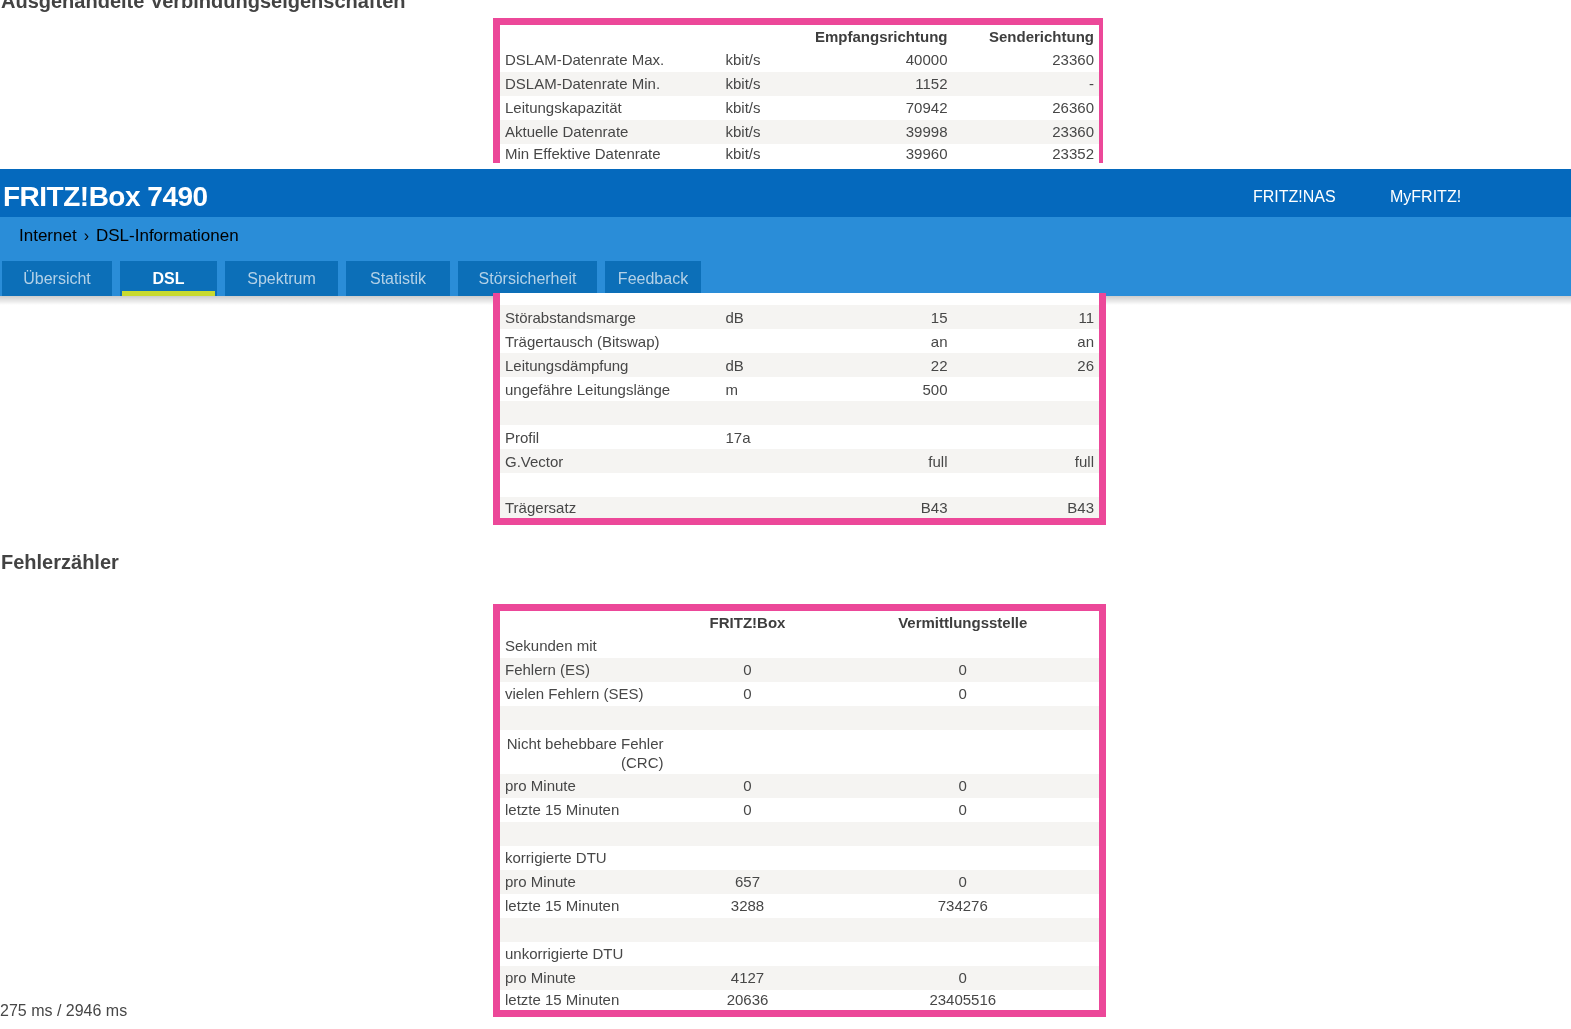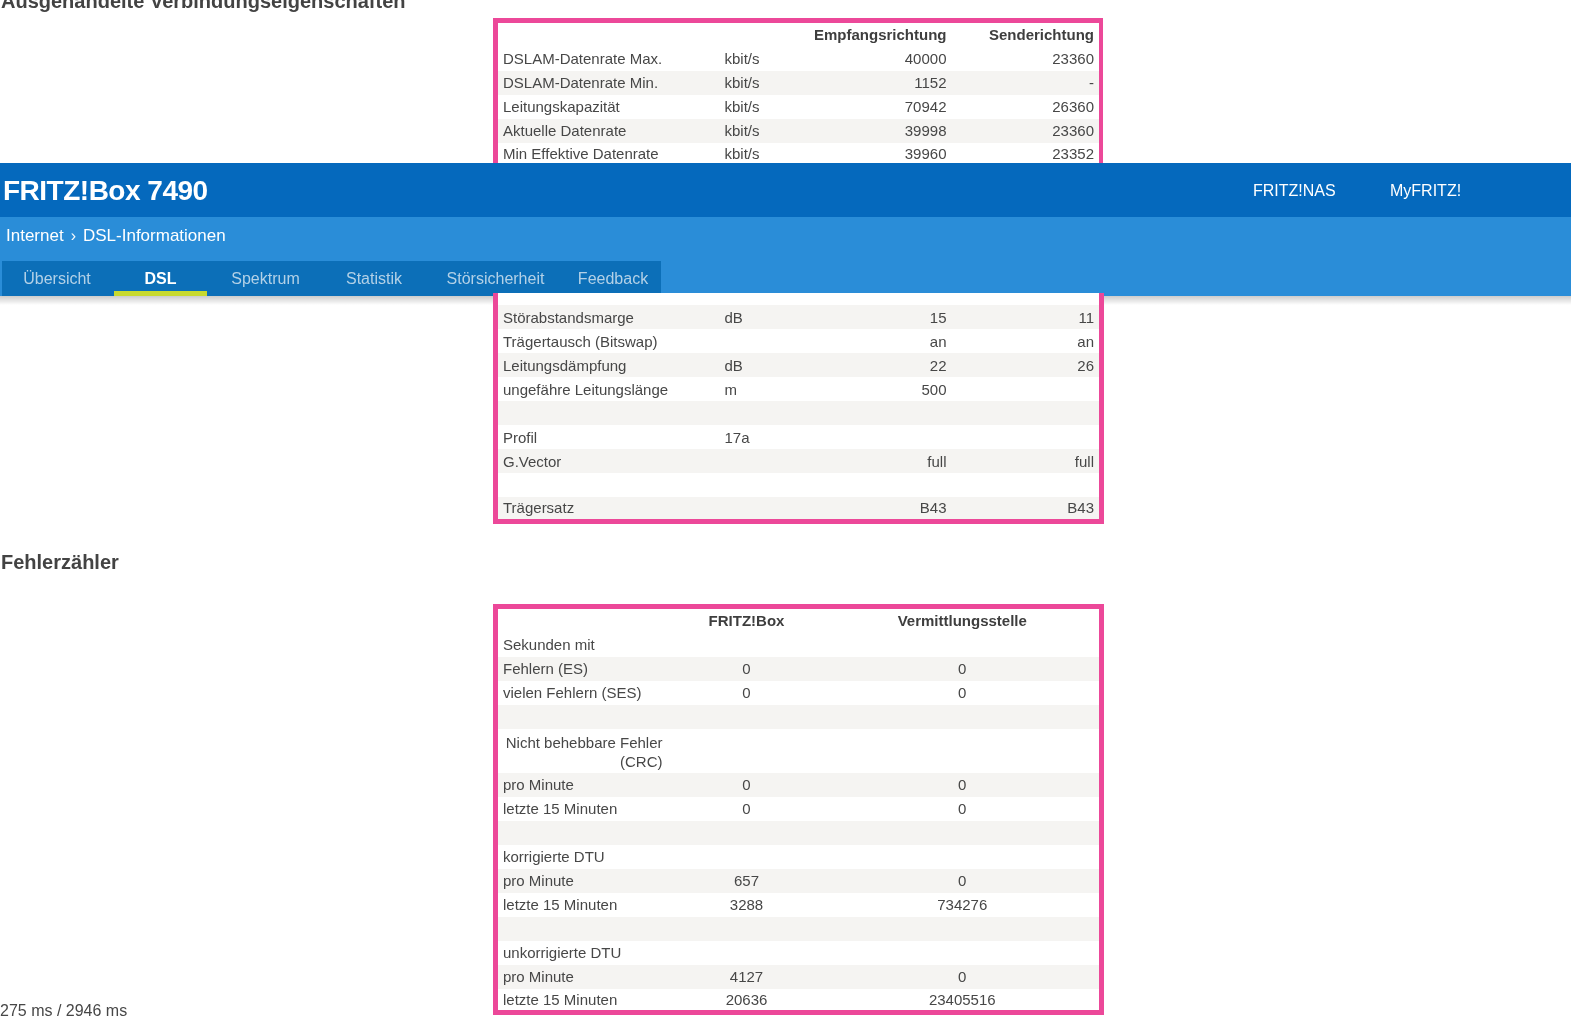--- a/index.html
+++ b/index.html
@@ -6,45 +6,45 @@
   html,body { width:1571px; height:1029px; background:#fff; overflow:hidden;
               font-family:"Liberation Sans", sans-serif; }
 
   
   .section-title { position:absolute; font-size:20px; font-weight:bold; color:#434343; white-space:nowrap; }
   #title1 { left:1px; top:-10px; }
   #title2 { left:1px; top:551px; }
   #footer { position:absolute; left:0; top:1002px; font-size:16px; color:#474747; }
 
   
-  #topbar { position:absolute; left:0; top:163px; width:1571px; height:54px; background:#0569bd; }
+  #topbar { position:absolute; left:0; top:169px; width:1571px; height:54px; background:#0569bd; }
   #brand  { position:absolute; left:3px; top:0; line-height:56px; font-size:28px; font-weight:bold; color:#fff; letter-spacing:-0.5px; }
   .top-link { position:absolute; top:0; line-height:56px; font-size:16px; color:#fff; cursor:pointer; }
   #link-nas { left:1253px; }
   #link-myfritz { left:1390px; }
 
   #bluebar { position:absolute; left:0; top:217px; width:1571px; height:79px; background:#2a8dd8; }
-  #breadcrumb { position:absolute; left:6px; top:9px; font-size:17px; color:#ffffff; }
+  #breadcrumb { position:absolute; left:19px; top:9px; font-size:17px; color:#000000; }
   #breadcrumb .sep { margin:0 7px; font-size:16px; opacity:.95; }
 
-  #tabs { position:absolute; left:2px; bottom:0; height:35px; display:flex; }
+  #tabs { position:absolute; left:2px; bottom:0; height:35px; display:flex; gap:8px; }
   .tab { position:relative; height:35px; background:#0c6fb8; color:#b3d1e7; font-size:16px;
          text-align:center; line-height:35px; cursor:pointer; white-space:nowrap; }
   .tab:nth-child(1){width:110px} .tab:nth-child(2){width:97px} .tab:nth-child(3){width:113px}
   .tab:nth-child(4){width:104px} .tab:nth-child(5){width:139px} .tab:nth-child(6){width:96px}
   .tab.active { color:#fff; font-weight:bold; }
   .tab .underline { position:absolute; left:2px; right:2px; bottom:0; height:5px; background:#c8da2f; }
 
   #header-shadow { position:absolute; left:0; top:296px; width:1571px; height:9px;
                    background:linear-gradient(to bottom, rgba(0,0,0,0.20), rgba(0,0,0,0)); }
 
   
   table { border-collapse:collapse; table-layout:fixed; width:608px; background:#fff;
           font-size:15px; color:#474747; }
-  table { border:5px solid #ec4899; }
+  table { border:7px solid #ec4899; }
   th, td { height:24px; padding:0 5px; vertical-align:middle; white-space:nowrap; overflow:hidden;
            font-weight:normal; text-align:left; }
   thead th { height:26px; font-weight:bold; color:#3e3e3e; }
   tbody tr:nth-child(even) { background:#f5f4f2; }
 
   
   .t12 .c0 { width:224px; }
   .t12 .c1 { width:66px; }
   .t12 .c2 { width:166px; text-align:right; }
   .t12 .c3 { width:150px; text-align:right; }

